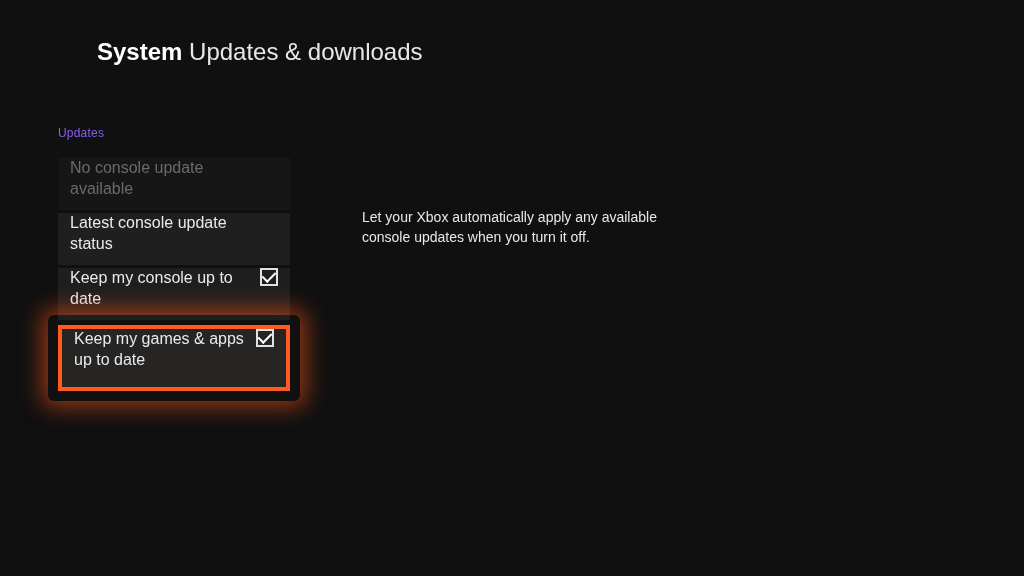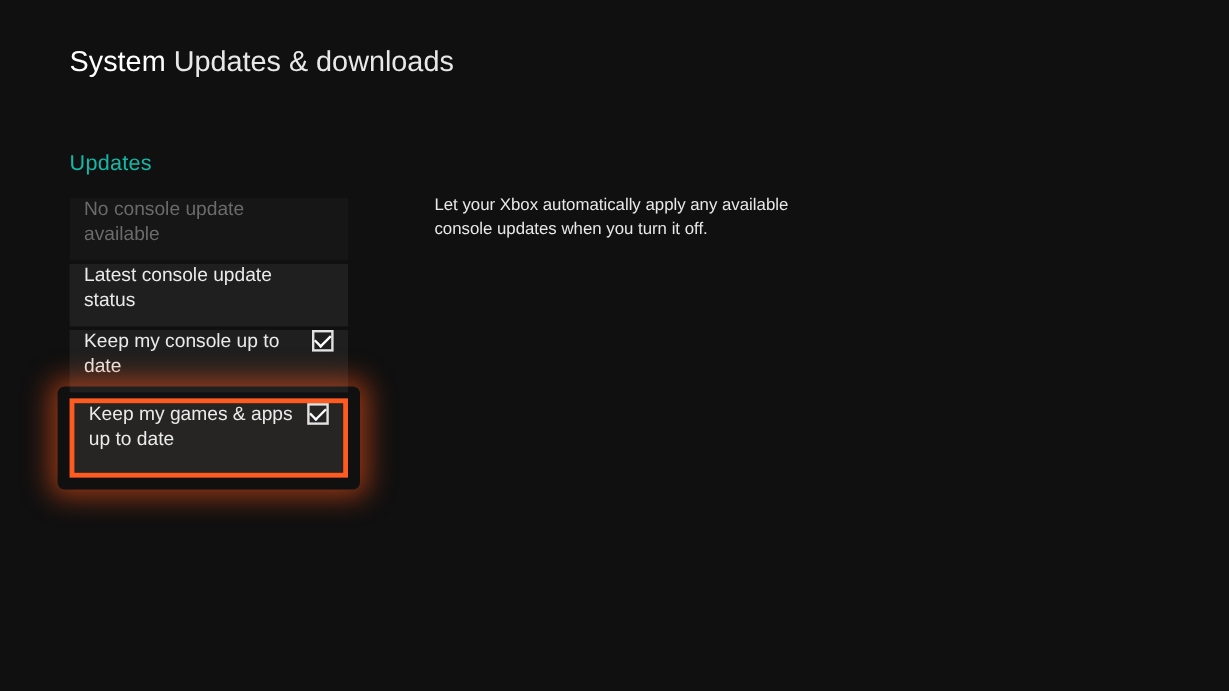--- a/index.html
+++ b/index.html
@@ -14,38 +14,39 @@
   .page {
     padding: 38px 58px 0 58px;
   }
   .header {
     font-size: 24px;
     font-weight: 300;
     color: #e8e8e8;
     margin-bottom: 60px;
   }
   .header .bold {
-    font-weight: 400;
+    font-weight: 700;
     color: #ffffff;
+    margin-left: 39px;
   }
   .columns {
     display: flex;
     gap: 40px;
   }
   .col {
     display: flex;
     flex-direction: column;
   }
   .col-updates { width: 232px; }
   .col-downloads { width: 232px; margin-left: 2px; }
-  .col-desc { width: 310px; margin-left: 32px; }
+  .col-desc { width: 310px; margin-left: 32px; gap: 47px; }
   .section-title {
-    font-size: 18px;
+    font-size: 12px;
     font-weight: 400;
-    color: #14b8a6;
+    color: #8b5cf6;
     margin-bottom: 18px;
     letter-spacing: 0.2px;
   }
   .tile {
     background: #1f1f1f;
     height: 52px;
     width: 232px;
     padding: 0 12px;
     display: flex;
     align-items: flex-start;

